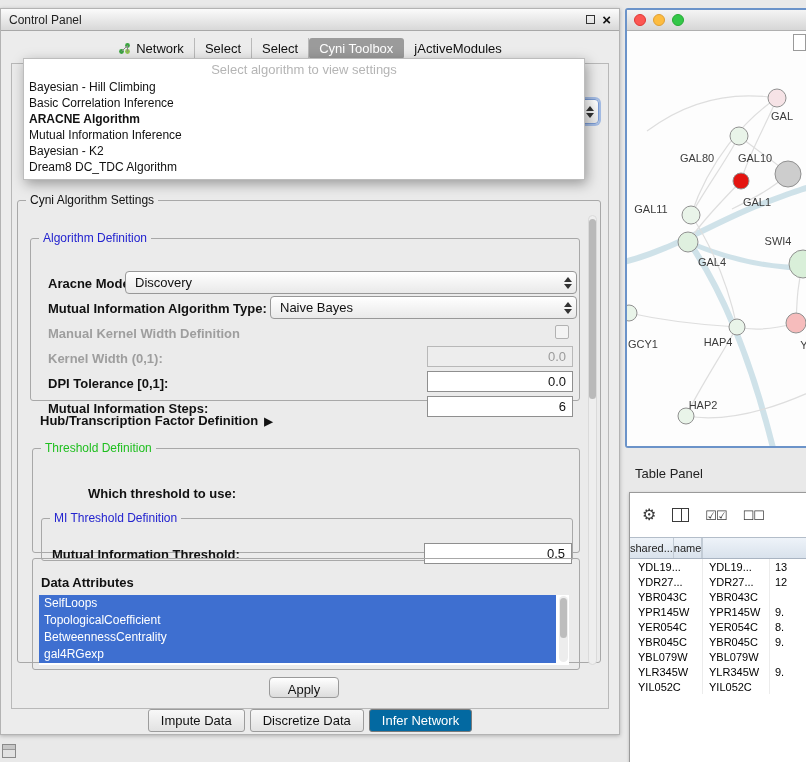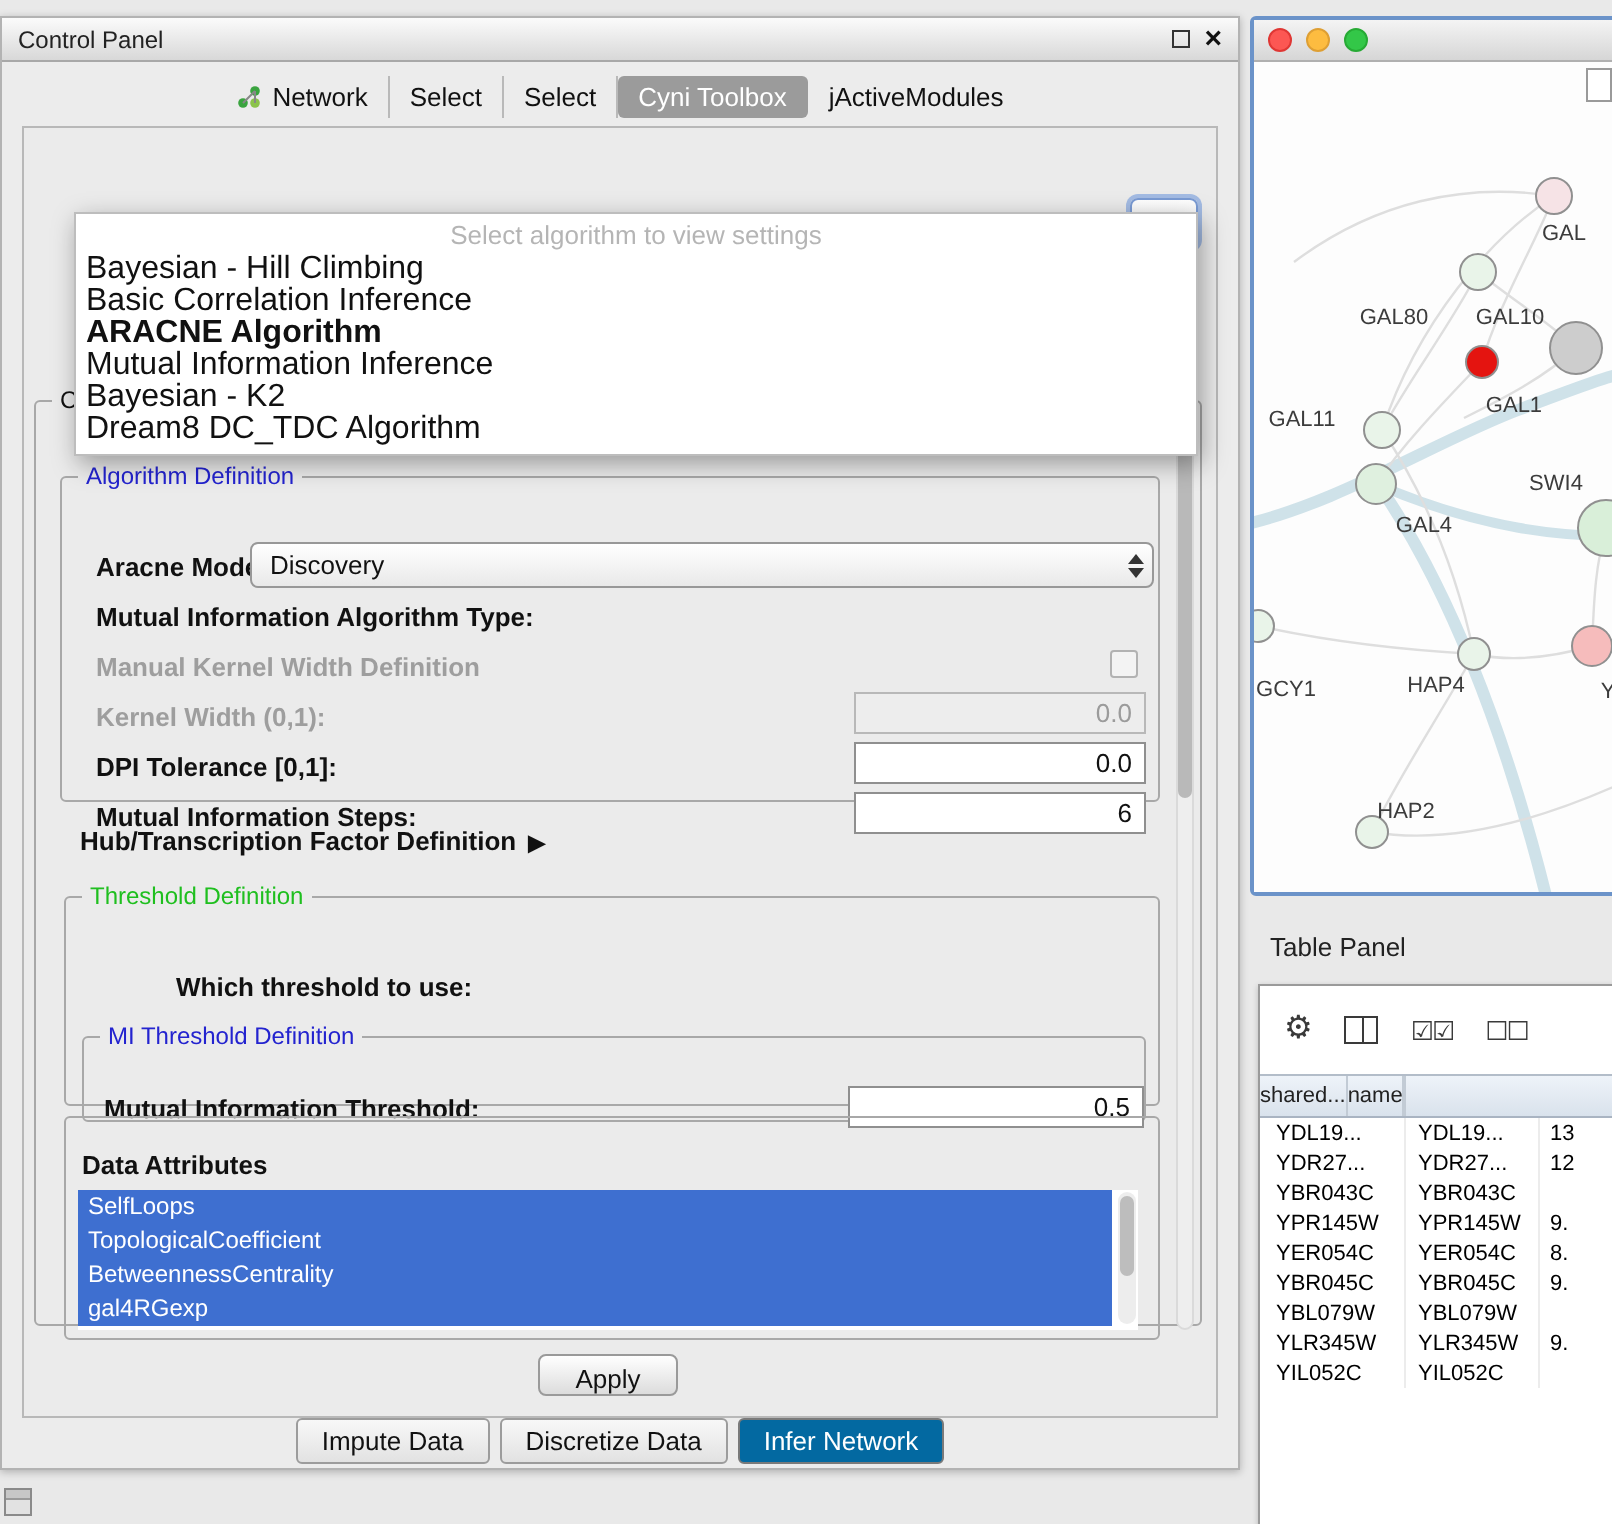--- a/index.html
+++ b/index.html
@@ -53,27 +53,27 @@
   .combo-fragment {
     position: absolute; left: 564px; top: 90px; width: 34px; height: 25px;
     border: 1px solid #7a9bd4; border-radius: 4px;
     background: linear-gradient(#ffffff, #e6e6e6);
     box-shadow: 0 0 0 2px rgba(92,140,220,.5);
     z-index: 5;
   }
 
   
   .algo-popup {
-    position: absolute; left: 36px; top: 49px; width: 562px;
+    position: absolute; left: 22px; top: 49px; width: 562px;
     background: #fff; border: 1px solid #bdbdbd;
     box-shadow: 2px 4px 12px rgba(0,0,0,.35);
-    z-index: 50; padding: 2px 0 4px 0; margin-top: 48px;
+    z-index: 50; padding: 2px 0 4px 0;
   }
   .popup-placeholder { color: #b5b5b5; text-align: center; height: 18px; line-height: 18px; font-size: 13px; }
-  .algo-item { height: 16px; line-height: 16px; padding-left: 5px; font-size: 16px; white-space: nowrap; }
+  .algo-item { height: 16px; line-height: 16px; padding-left: 5px; font-size: 12px; white-space: nowrap; }
   .algo-item.bold { font-weight: bold; }
 
   
   .fs { position: absolute; border: 1px solid #a8a8a8; border-radius: 3px; }
   .fs > legend { margin-left: 8px; padding: 0 4px; font-size: 12px; white-space: nowrap; }
   .fs-settings > legend { color: #111; }
   .legend-blue > legend { color: #2323cf; }
   .legend-green > legend { color: #1fbf1f; }
 
   .flabel { position: absolute; font-weight: bold; font-size: 13px; white-space: nowrap; }
@@ -266,20 +266,27 @@
       <span class="flabel" style="left:17px; top:31px;">Aracne Mode:</span>
       <div class="combo" style="left:94px; top:26px; width:452px;">
         <span>Discovery</span>
         <span class="stepper">
             <i class="up"></i>
             <i class="down"></i>
           </span>
       </div>
 
       <span class="flabel" style="left:17px; top:56px;">Mutual Information Algorithm Type:</span>
+      <div class="combo" style="left:239px; top:51px; width:307px;">
+        <span>Naive Bayes</span>
+        <span class="stepper">
+            <i class="up"></i>
+            <i class="down"></i>
+          </span>
+      </div>
 
       <span class="flabel disabled" style="left:17px; top:81px;">Manual Kernel Width Definition</span>
       <span class="checkbox" style="left:524px; top:80px;"></span>
 
       <span class="flabel disabled" style="left:17px; top:106px;">Kernel Width (0,1):</span>
       <div class="tfield disabled" style="left:396px; top:101px; width:146px;">
         <span>0.0</span>
       </div>
 
       <span class="flabel" style="left:17px; top:131px;">DPI Tolerance [0,1]:</span>

